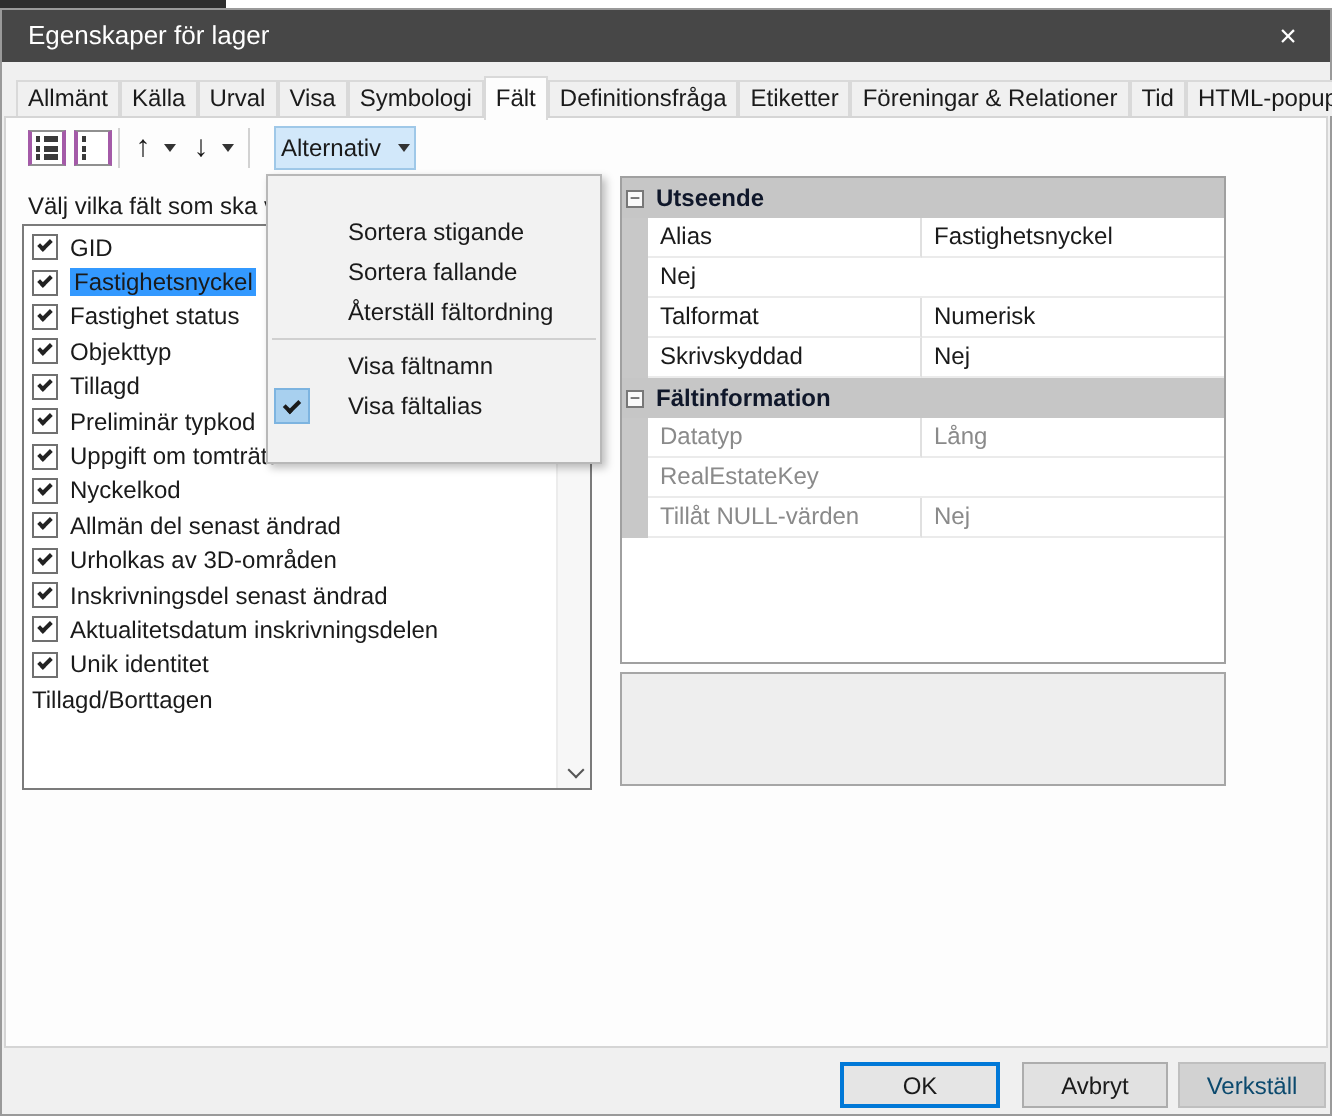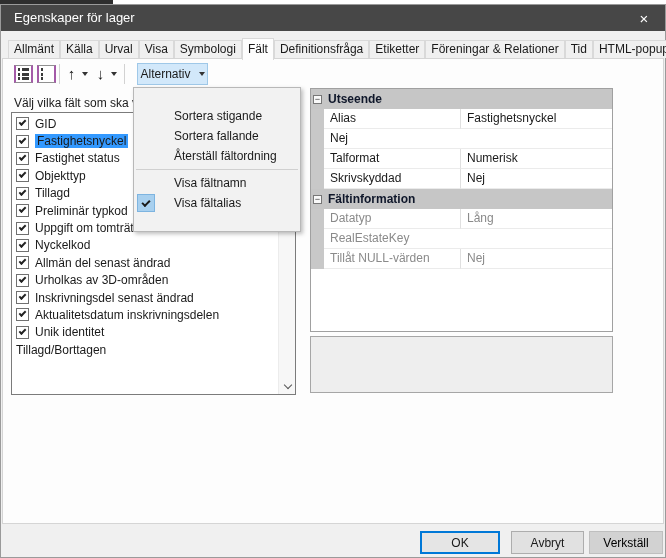--- a/index.html
+++ b/index.html
@@ -73,21 +73,21 @@
   .pg-value { flex:1; padding-left:6px; line-height:19px; font-size:12px; color:#1a1a1a;
               border-bottom:1px solid #ebebeb; white-space:nowrap; overflow:hidden; }
   .pg-dim .pg-label, .pg-dim .pg-value { color:#8a8a8a; }
 
   .descbox { left:310px; top:336px; width:303px; height:57px; background:#eeeeee; border:1px solid #a6a6a6; }
 
   
   .btn { position:absolute; font-size:12px; display:flex; align-items:center; justify-content:center; color:#1a1a1a; }
   .btn-ok { left:420px; top:531px; width:80px; height:23px; background:#e5e5e5; border:2px solid #0078d7; }
   .btn-cancel { left:511px; top:531px; width:73px; height:23px; background:#e1e1e1; border:1px solid #adadad; }
-  .btn-apply { left:589px; top:531px; width:74px; height:23px; background:#d2d2d2; border:1px solid #bfbfbf; color:#000000; }
+  .btn-apply { left:589px; top:531px; width:74px; height:23px; background:#d2d2d2; border:1px solid #bfbfbf; color:#0c4a6e; }
 </style>
 </head>
 <body>
 
 <div class="stage">
   <div class="abs back-strip"></div>
   <div class="abs dialog-frame"></div>
 
   <div class="abs titlebar">
     <div class="title-text">Egenskaper för lager</div>

